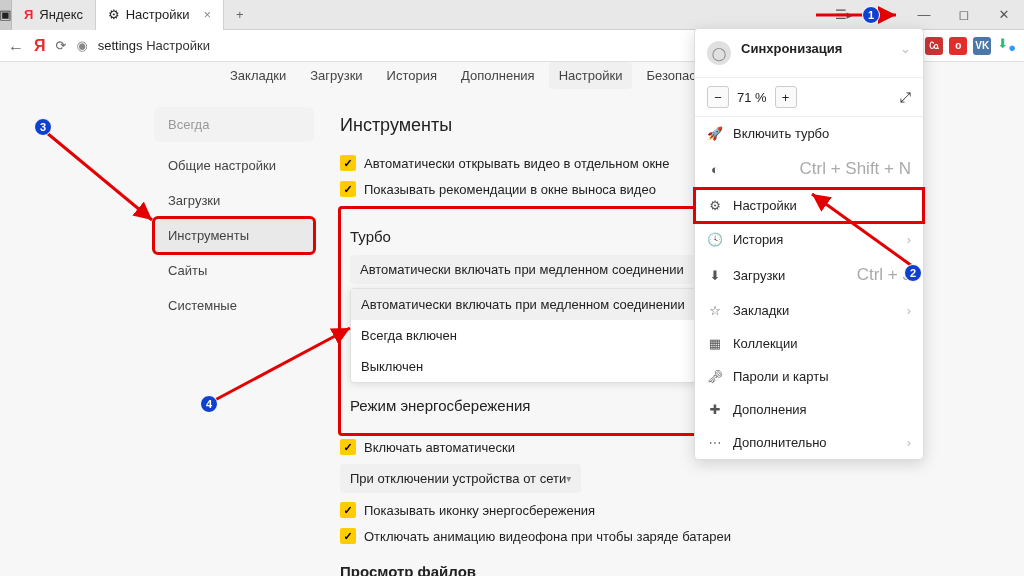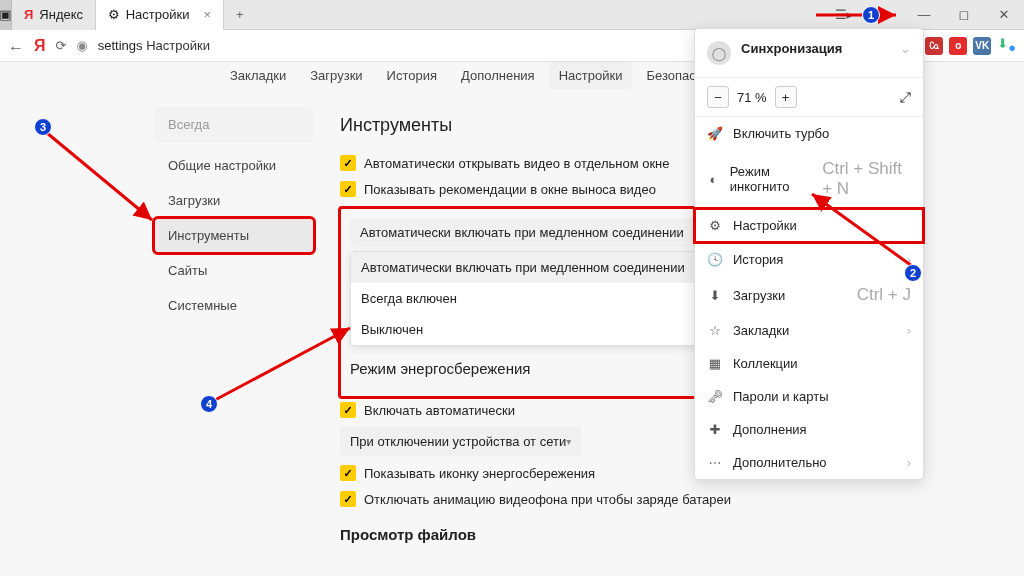--- a/index.html
+++ b/index.html
@@ -118,20 +118,21 @@
       <div class="row">
           <span class="chk">✓</span>
           <span>Автоматически открывать видео в отдельном окне</span>
         </div>
       <div class="row">
           <span class="chk">✓</span>
           <span>Показывать рекомендации в окне выноса видео</span>
         </div>
 
       <div class="redbox" style="padding:6px 10px 10px;margin-top:6px;border-radius:2px">
+        <h3>Турбо</h3>
         <div class="sel-box">
           <span>Автоматически включать при медленном соединении</span>
           <span class="caret">▾</span>
         </div>
         <div class="dd">
           <div class="dd-item hl">Автоматически включать при медленном соединении</div>
           <div class="dd-item">Всегда включен</div>
           <div class="dd-item">Выключен</div>
         </div>
         <h3>Режим энергосбережения</h3>
@@ -174,21 +175,20 @@
     <div class="zbtn">+</div>
     <span class="fs">⤢</span>
   </div>
   <div id="menu-items">
       <div class="menu-item">
         <span class="mi-icon">🚀</span>
         <span>Включить турбо</span>
       </div>
       <div class="menu-item">
         <span class="mi-icon">◐</span>
-        <span>Режим инкогнито</span>
         <span class="sc">Ctrl + Shift + N</span>
       </div>
       <div style="border-top: 1px solid rgb(238, 238, 238);"></div>
       <div class="menu-item redbox">
         <span class="mi-icon">⚙</span>
         <span>Настройки</span>
       </div>
       <div style="border-top: 1px solid rgb(238, 238, 238);"></div>
       <div class="menu-item">
         <span class="mi-icon">🕓</span>

